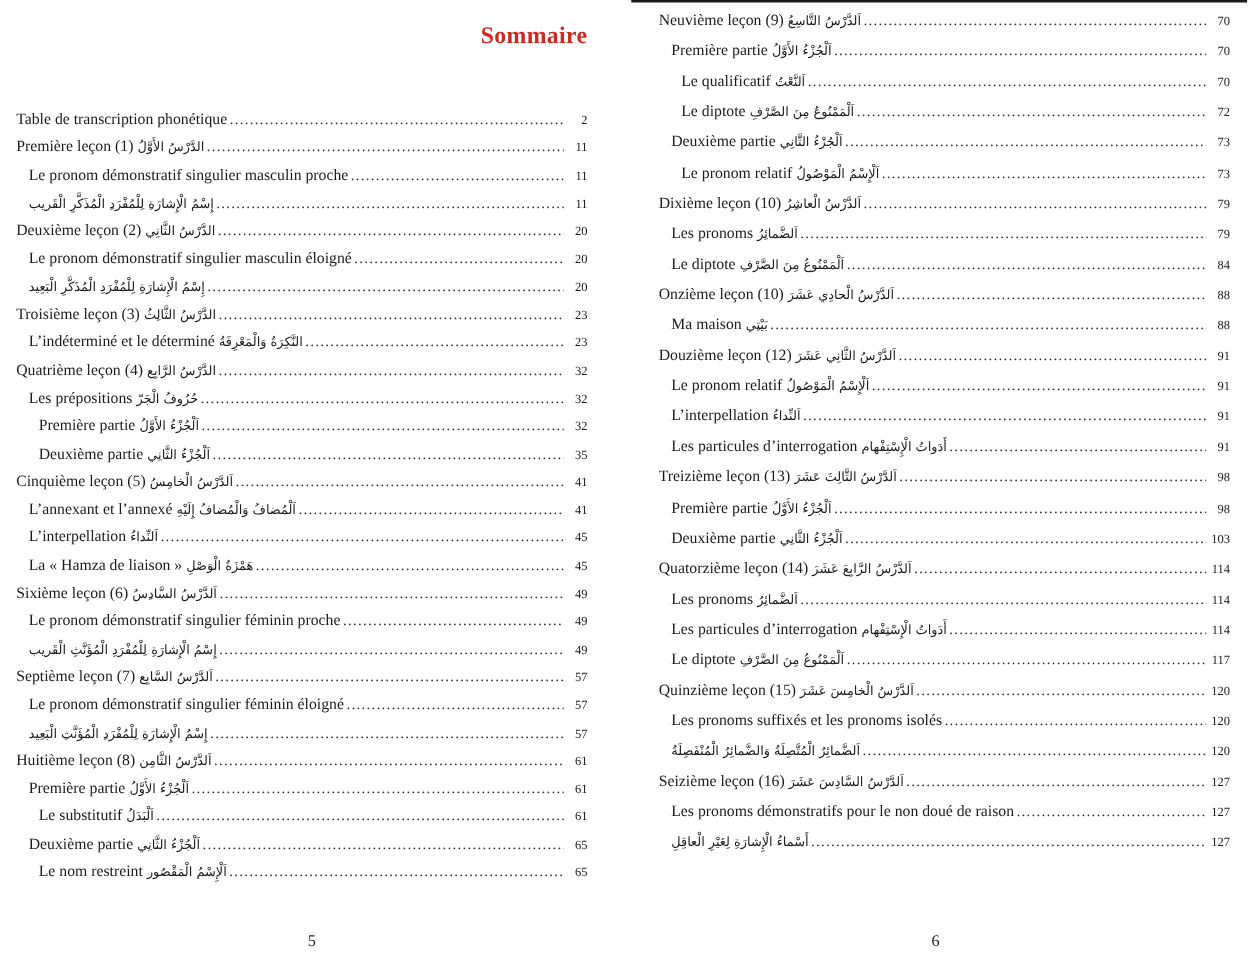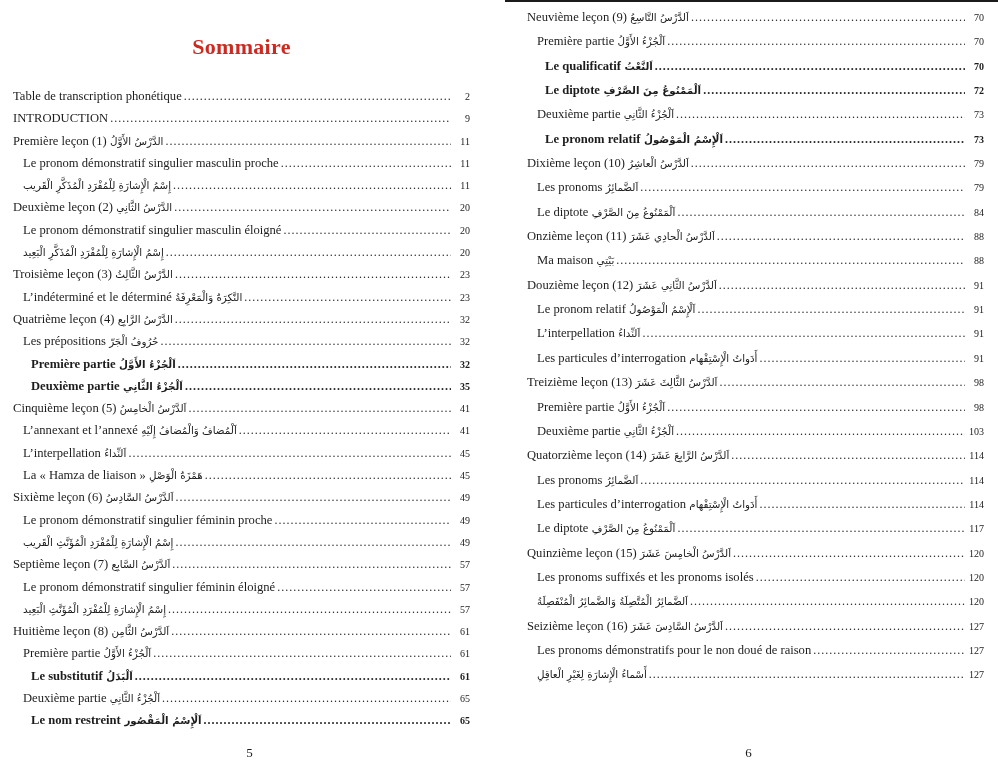--- a/index.html
+++ b/index.html
@@ -6,31 +6,31 @@
   .sheet {
     position:relative; width:998px; height:774px; background:#ffffff;
     font-family:"Liberation Serif","DejaVu Serif",serif; color:#1c1c1c;
     overflow:hidden;
   }
   .page { position:absolute; top:0; height:774px; box-sizing:border-box; }
   .page-left  { left:0;   width:499px; padding:0 29px 0 13px; --rh:22.3px; }
   .page-right { left:499px; width:499px; padding:0 14px 0 28px; --rh:24.35px; }
 
   .doc-title {
-    margin:0; text-align:center; font-size:22px; font-weight:bold;
-    padding-top:34px; letter-spacing:.3px;
+    margin:0; text-align:right; font-size:19px; font-weight:bold;
+    padding-top:18px; letter-spacing:.3px;
   }
   .entries-left  { position:absolute; top:46px; left:13px; right:29px;margin-top:40px; }
   .entries-right { position:absolute; top:7px;  left:28px; right:14px; }
 
   .row { display:flex; align-items:baseline; height:var(--rh); }
   .page-left  .row { --rh:22.3px; }
   .page-right .row { --rh:24.35px; }
   .row.lvl1 { padding-left:10px; }
-  .row.lvl2 { padding-left:18px;font-weight:bold; }
+  .row.lvl2 { padding-left:18px; }
 
   .lbl { white-space:nowrap; font-size:12.6px; padding-right:2px; }
   .fr  { }
   .ar  { font-family:"DejaVu Sans",sans-serif; font-size:10.3px; }
   .dots { flex:1 1 auto; overflow:hidden; white-space:nowrap; color:#2a2a2a; }
   .dots::after {
     content:"................................................................................................................................................................................................................";
     font-size:12px; letter-spacing:1px;
   }
   .pg { font-size:10px; padding-left:3px; min-width:16px; text-align:right; }
@@ -50,25 +50,20 @@
 
   <div class="page page-left">
     <h1 class="doc-title" style="color: rgb(204, 42, 33);">Sommaire</h1>
     <div class="entries-left">
         <div class="row lvl0">
           <span class="lbl"><span class="fr">Table de transcription phonétique</span></span>
           <span class="dots"></span>
           <span class="pg">2</span>
         </div>
         <div class="row lvl0">
-          <span class="lbl"><span class="fr">INTRODUCTION</span></span>
-          <span class="dots"></span>
-          <span class="pg">9</span>
-        </div>
-        <div class="row lvl0">
           <span class="lbl"><span class="fr">Première leçon (1)</span><span class="ar"> الدَّرْسُ الأَوَّلُ</span></span>
           <span class="dots"></span>
           <span class="pg">11</span>
         </div>
         <div class="row lvl1">
           <span class="lbl"><span class="fr">Le pronom démonstratif singulier masculin proche</span></span>
           <span class="dots"></span>
           <span class="pg">11</span>
         </div>
         <div class="row lvl1">
@@ -242,21 +237,21 @@
           <span class="lbl"><span class="fr">Les pronoms</span><span class="ar"> اَلضَّمائِرُ</span></span>
           <span class="dots"></span>
           <span class="pg">79</span>
         </div>
         <div class="row lvl1">
           <span class="lbl"><span class="fr">Le diptote</span><span class="ar"> اَلْمَمْنُوعُ مِنَ الصَّرْفِ</span></span>
           <span class="dots"></span>
           <span class="pg">84</span>
         </div>
         <div class="row lvl0">
-          <span class="lbl"><span class="fr">Onzième leçon (11)</span><span class="ar"> اَلدَّرْسُ الْحادِي عَشَرَ</span></span>
+          <span class="lbl"><span class="fr">Onzième leçon (10)</span><span class="ar"> اَلدَّرْسُ الْحادِي عَشَرَ</span></span>
           <span class="dots"></span>
           <span class="pg">88</span>
         </div>
         <div class="row lvl1">
           <span class="lbl"><span class="fr">Ma maison</span><span class="ar"> بَيْتِي</span></span>
           <span class="dots"></span>
           <span class="pg">88</span>
         </div>
         <div class="row lvl0">
           <span class="lbl"><span class="fr">Douzième leçon (12)</span><span class="ar"> اَلدَّرْسُ الثَّانِي عَشَرَ</span></span>

